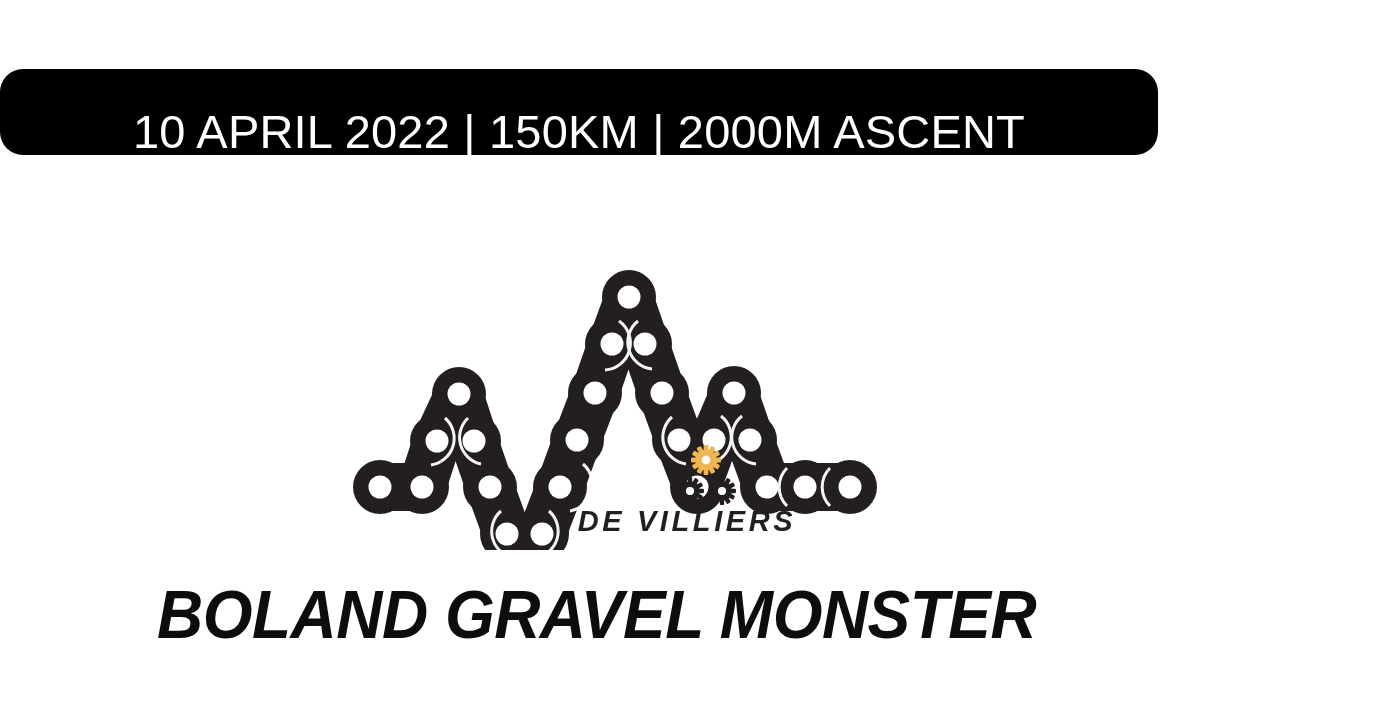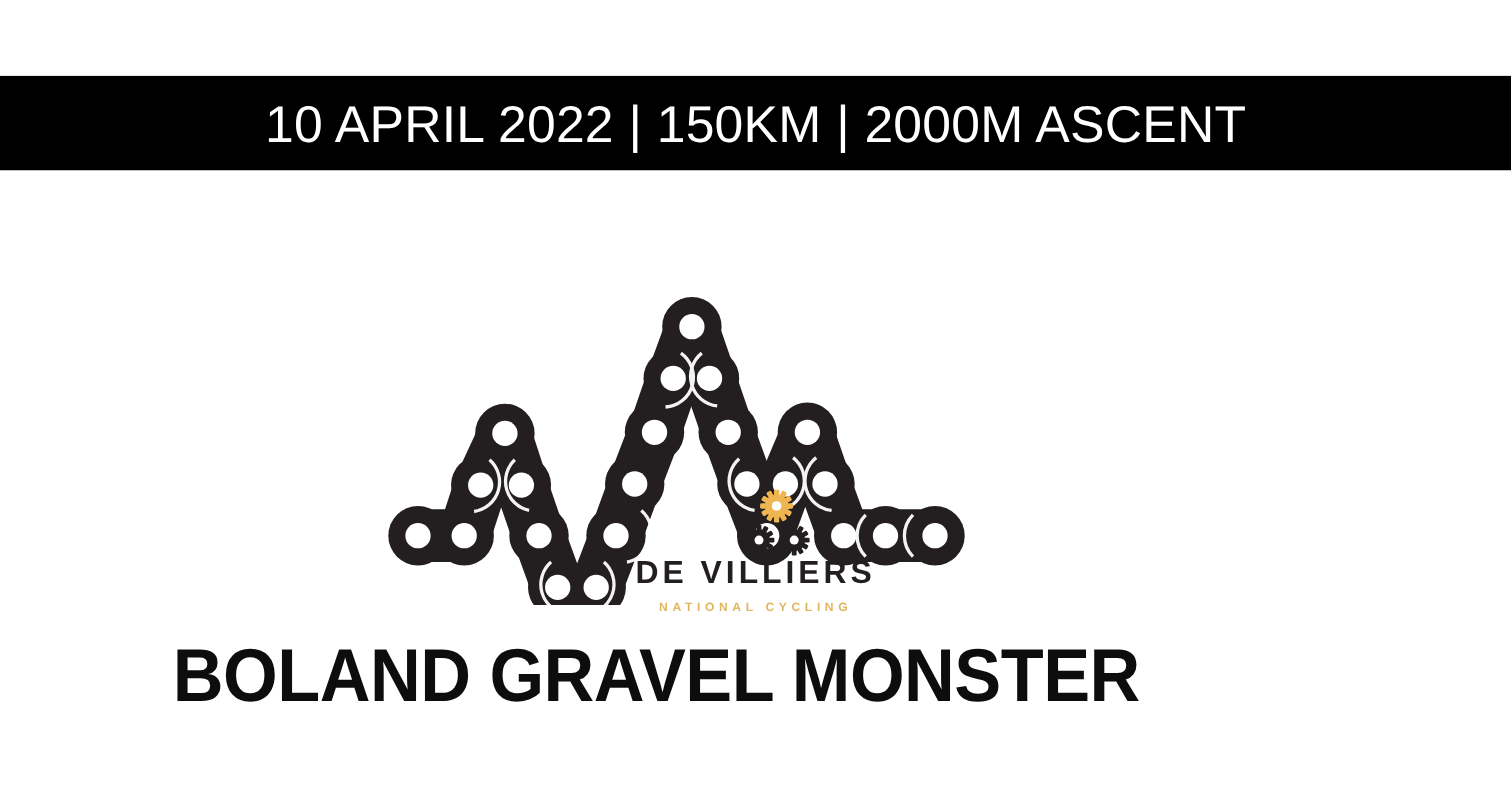--- a/index.html
+++ b/index.html
@@ -32,46 +32,48 @@
     width: 1374px;
     height: 69px;
     background: #ffffff;
   }
 
   
   .info-band {
     position: absolute;
     left: 0;
     top: 69px;
-    width: 1374px;
+    width: 1158px;
     height: 86px;
     background: #000000;
     display: flex;
-    align-items: center;
+    align-items: flex-end;
     justify-content: center;
+    border-radius: 23px;
   }
   .info-band-text {
     color: #ffffff;
     font-family: "Liberation Sans", sans-serif;
     font-size: 47px;
     font-weight: 400;
     letter-spacing: 0.2px;
     line-height: 1;
     white-space: nowrap;
     -webkit-font-smoothing: antialiased;
   }
 
   
   .logo-stage {
     position: absolute;
     left: 0;
     top: 155px;
     width: 1374px;
     height: 565px;
     background: #ffffff;
+    font-style: italic;
   }
 
   
   .chain-art {
     position: absolute;
     left: 330px;
     top: 55px;
     width: 714px;
     height: 340px;
   }
@@ -399,21 +401,20 @@
             <rect x="-2.2" y="-14" width="4.4" height="6.5" rx="1.1" transform="rotate(330)"></rect>
           </g>
           <circle cx="0" cy="0" r="9.8"></circle>
           <circle cx="0" cy="0" r="4.1" fill="#ffffff"></circle>
         </g>
       </svg>
     </div>
 
     <div class="brand-lockup">
       <span class="brand-name">DE VILLIERS</span>
-      <span class="brand-tagline">NATIONAL CYCLING</span>
     </div>
 
     <div class="event-title">
       <span class="event-title-text">BOLAND GRAVEL MONSTER</span>
     </div>
 
   </div>
 
   <div class="bottom-gutter"></div>
 </div>

